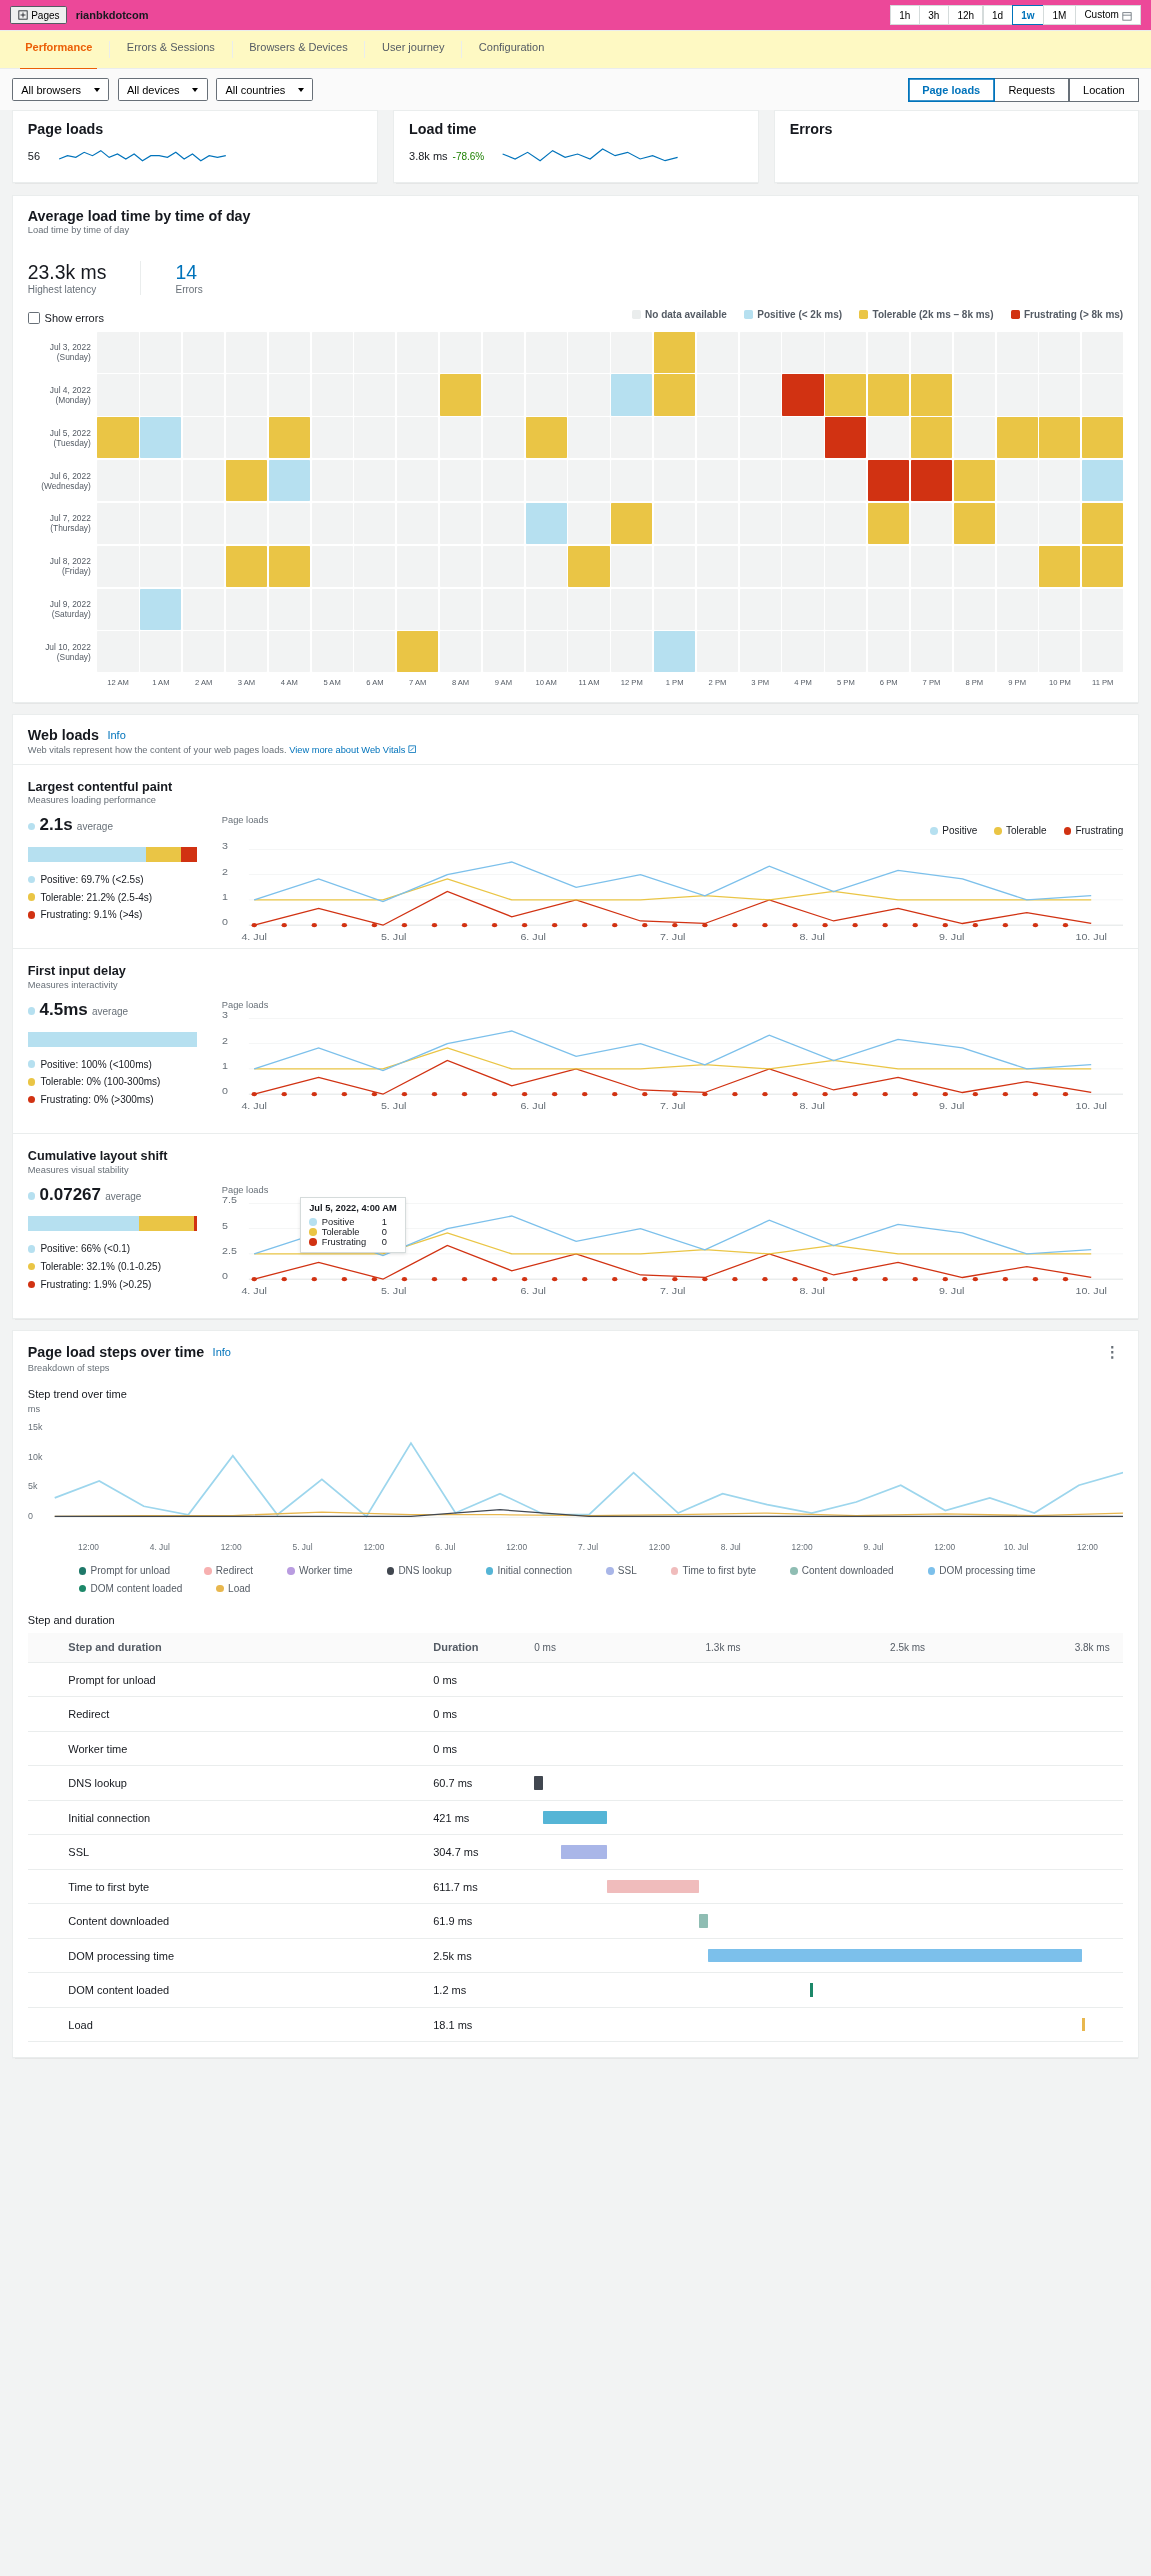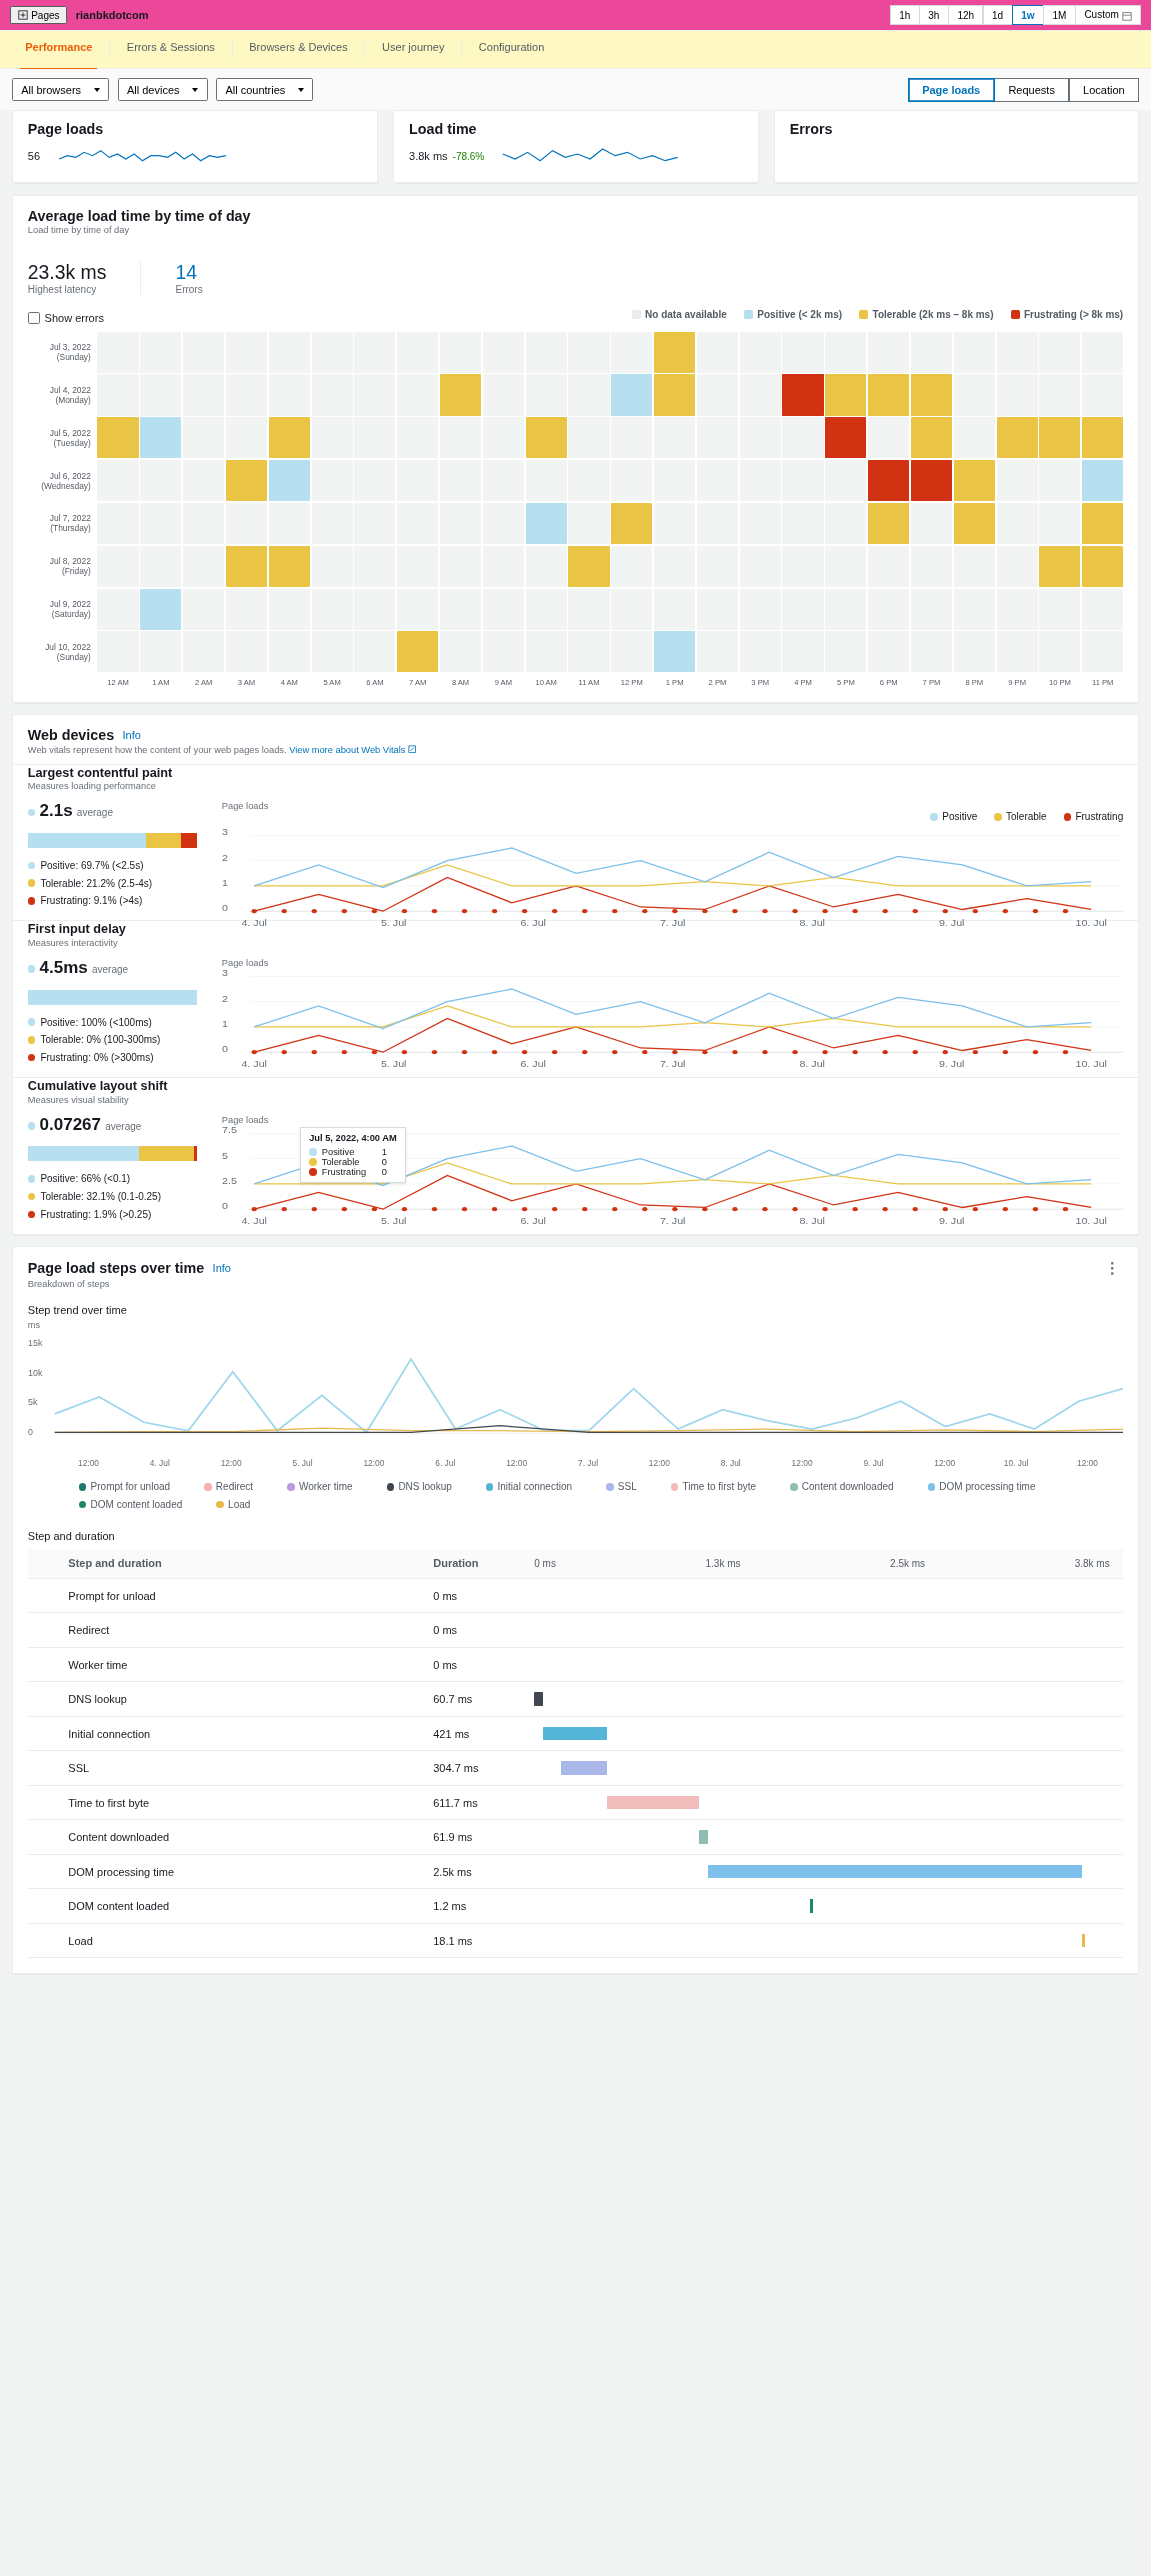--- a/index.html
+++ b/index.html
@@ -42,21 +42,21 @@
 .checkbox { display:flex; align-items:center; gap:5px; font-size:11px;}
 .checkbox-box { width:11.8px; height:11.8px; border:0.8px solid #687078; border-radius:1.7px; }
 .heatmap-legend { display:flex; gap:17px; font-size:10px; color:#545b64; justify-content:flex-end; flex-wrap:wrap; margin:4.2px 0 11.8px;font-weight:bold;}
 .legend-item { display:flex; align-items:center; gap:4.2px;}
 .sq { width:9.3px; height:9.3px; border-radius:1.7px; }
 .dot { width:7.6px; height:7.6px; border-radius:50%; flex-shrink:0;}
 .heatmap-grid { display:grid; grid-template-columns:68px repeat(24,1fr); gap:1.7px; }
 .heatmap-ylabel { font-size:8.4px; text-align:right; padding-right:5px; color:#545b64; line-height:1.2; align-self:center;}
 .heatmap-cell { aspect-ratio:1; background:#f2f3f3; border-radius:0.8px;}
 .heatmap-xlabel { font-size:7.6px; text-align:center; color:#545b64; padding-top:3.4px;}
-.vital-section { border-top:0.8px solid #eaeded; padding:1px 15px;}
+.vital-section { border-top:0.8px solid #eaeded; padding:15px 15px;}
 .vital-title { font-size:12.7px; font-weight:700;}
 .vital-sub { font-size:9.3px; color:#687078; margin-top:1.7px;}
 .vital-row { display:flex; gap:25px; margin-top:10px; }
 .vital-left { width:169px; }
 .vital-avg { font-size:17px; display:flex; align-items:baseline; gap:4.2px;}
 .vital-avg .av-lbl {font-size:10px; color:#687078;}
 .bar { height:15px; display:flex; margin:11.8px 0; }
 .seg { height:100%;}
 .breakdown { font-size:10px; display:flex; flex-direction:column; gap:6.8px;}
 .breakdown div { display:flex; align-items:center; gap:5px;}
@@ -422,21 +422,21 @@
         <div class="heatmap-xlabel">9 PM</div>
         <div class="heatmap-xlabel">10 PM</div>
         <div class="heatmap-xlabel">11 PM</div>
       </div>
   </div>
 </div>
 
 <div class="panel">
   <div class="panel-header">
     <div class="panel-title">
-        <span>Web devices</span>
+        <span>Web loads</span>
         <span class="info-link">Info</span>
       </div>
     <div class="panel-sub"><span>Web vitals represent how the content of your web pages loads.</span> <a class="info-link" style="font-size:9.3px;">View more about Web Vitals</a> <svg width="8.4" height="8.4" viewBox="0 0 10 10">
           <path d="M1 1h8v8H1z" fill="none" stroke="#0073bb"></path>
           <path d="M3 7l4-4" stroke="#0073bb"></path>
         </svg></div>
   </div>
   <div id="vitals">
       <div class="vital-section">
     <div class="vital-title">Largest contentful paint</div>

